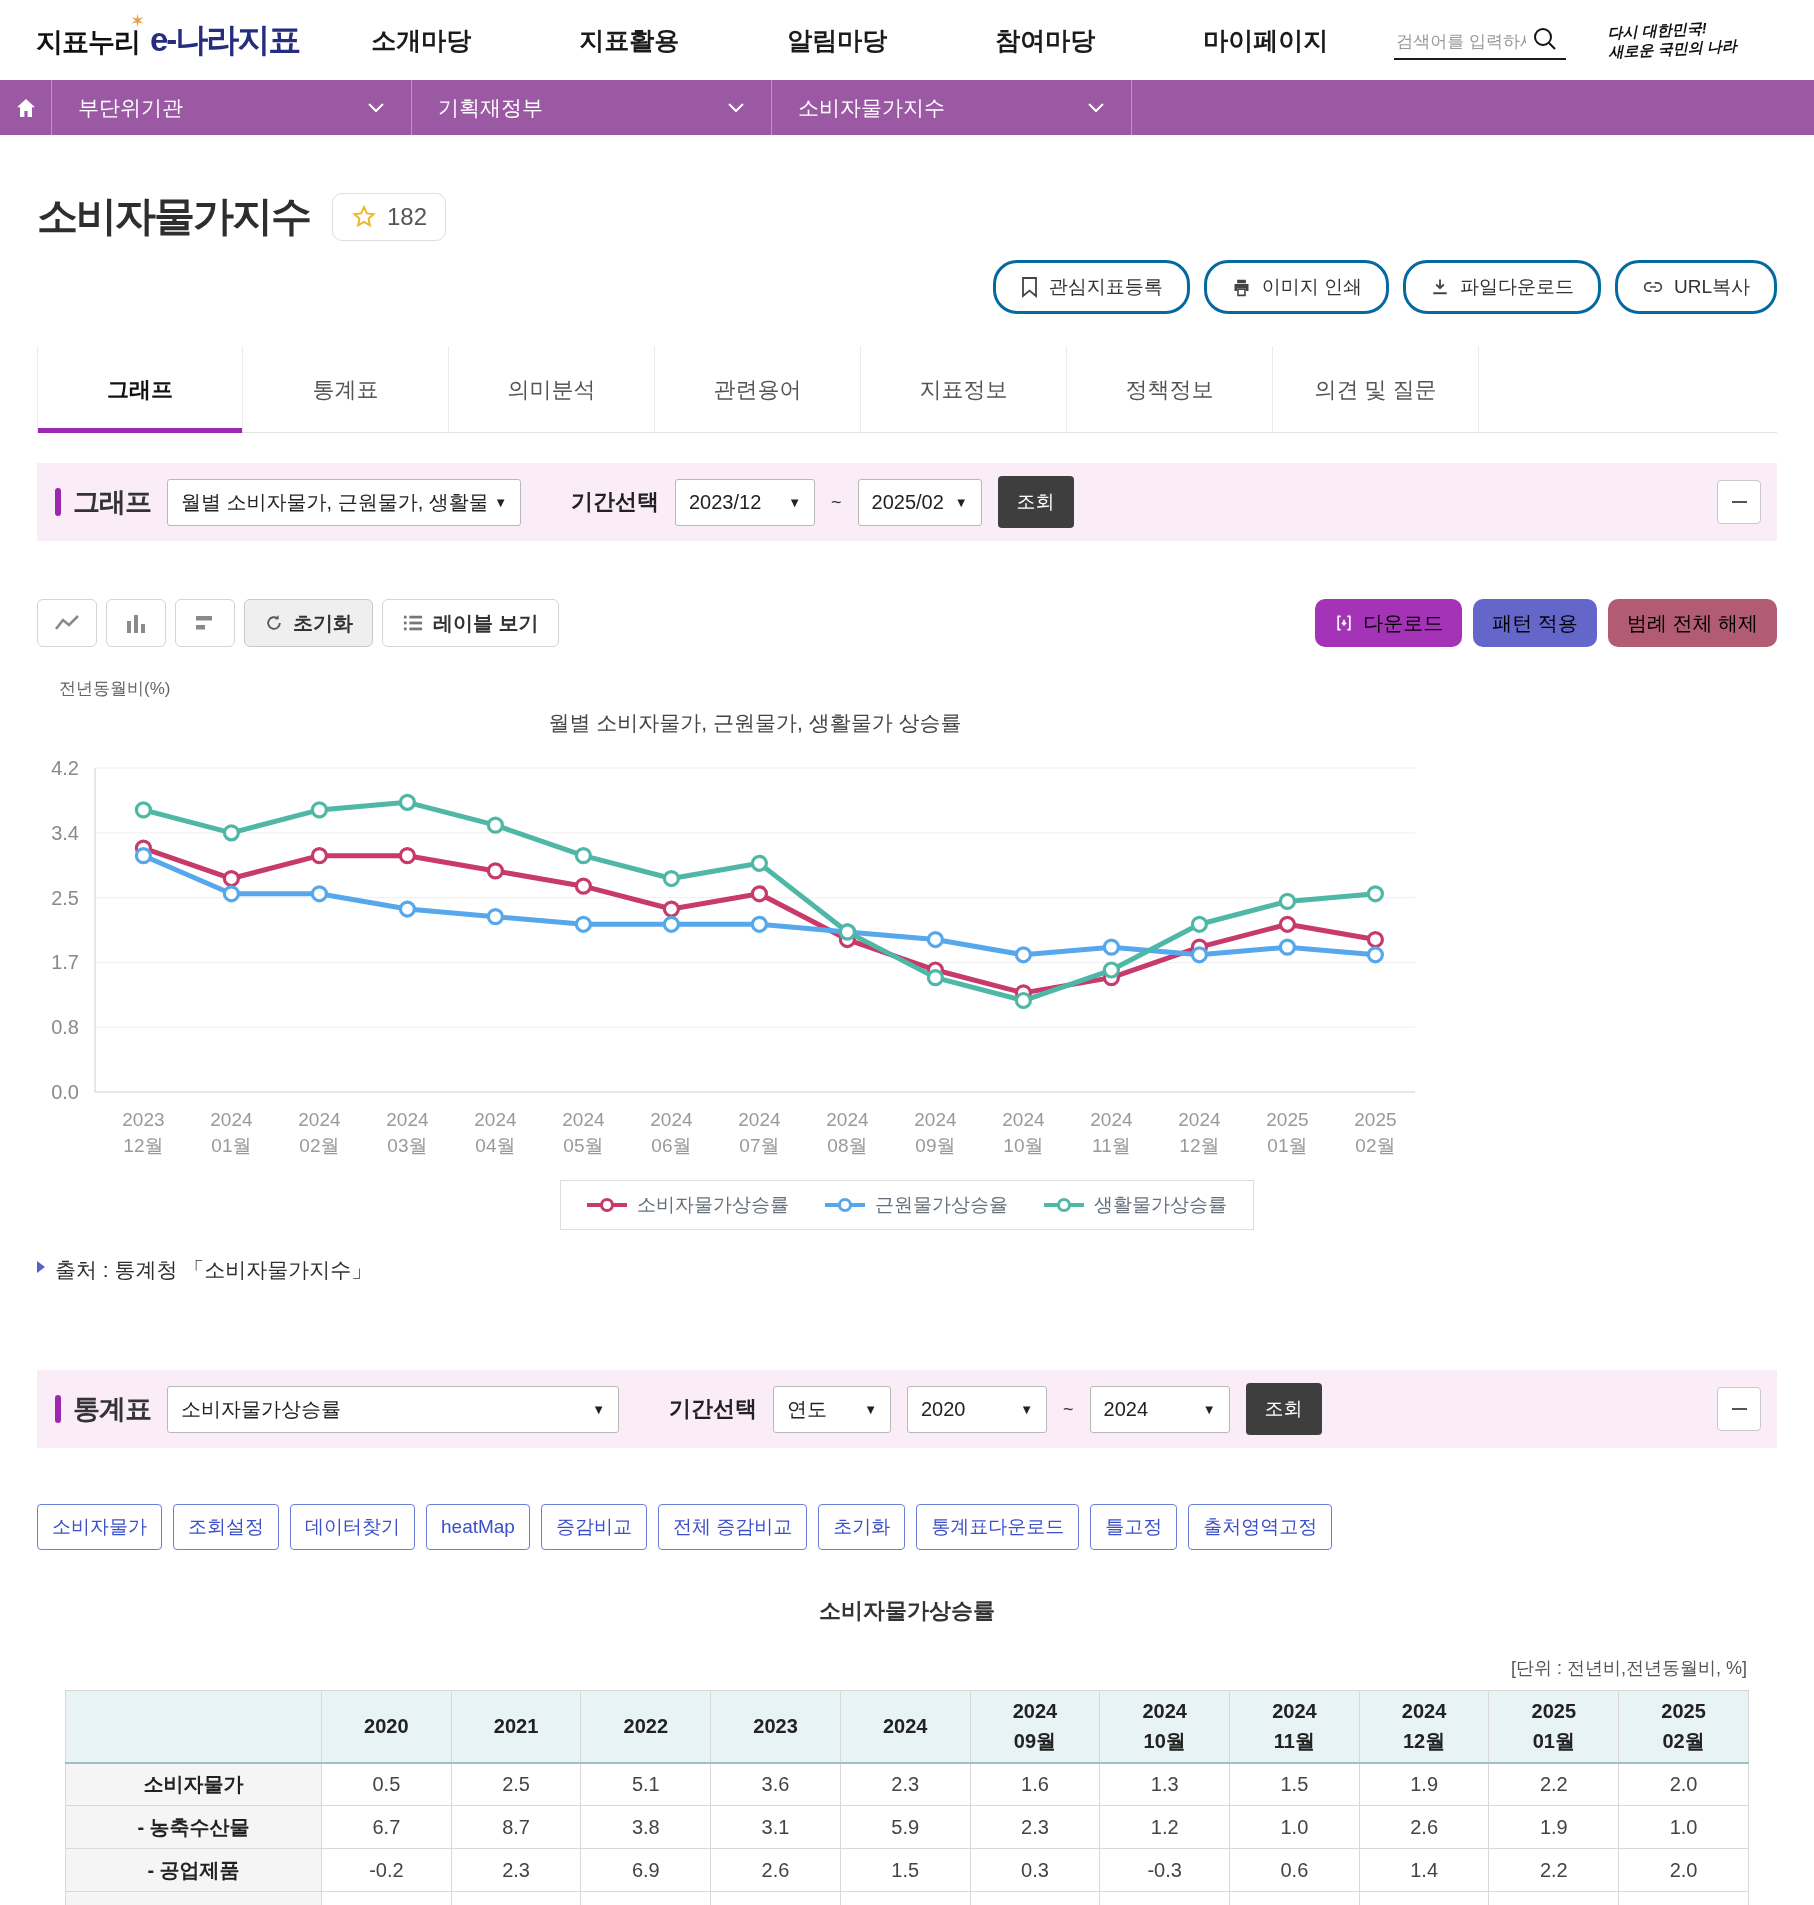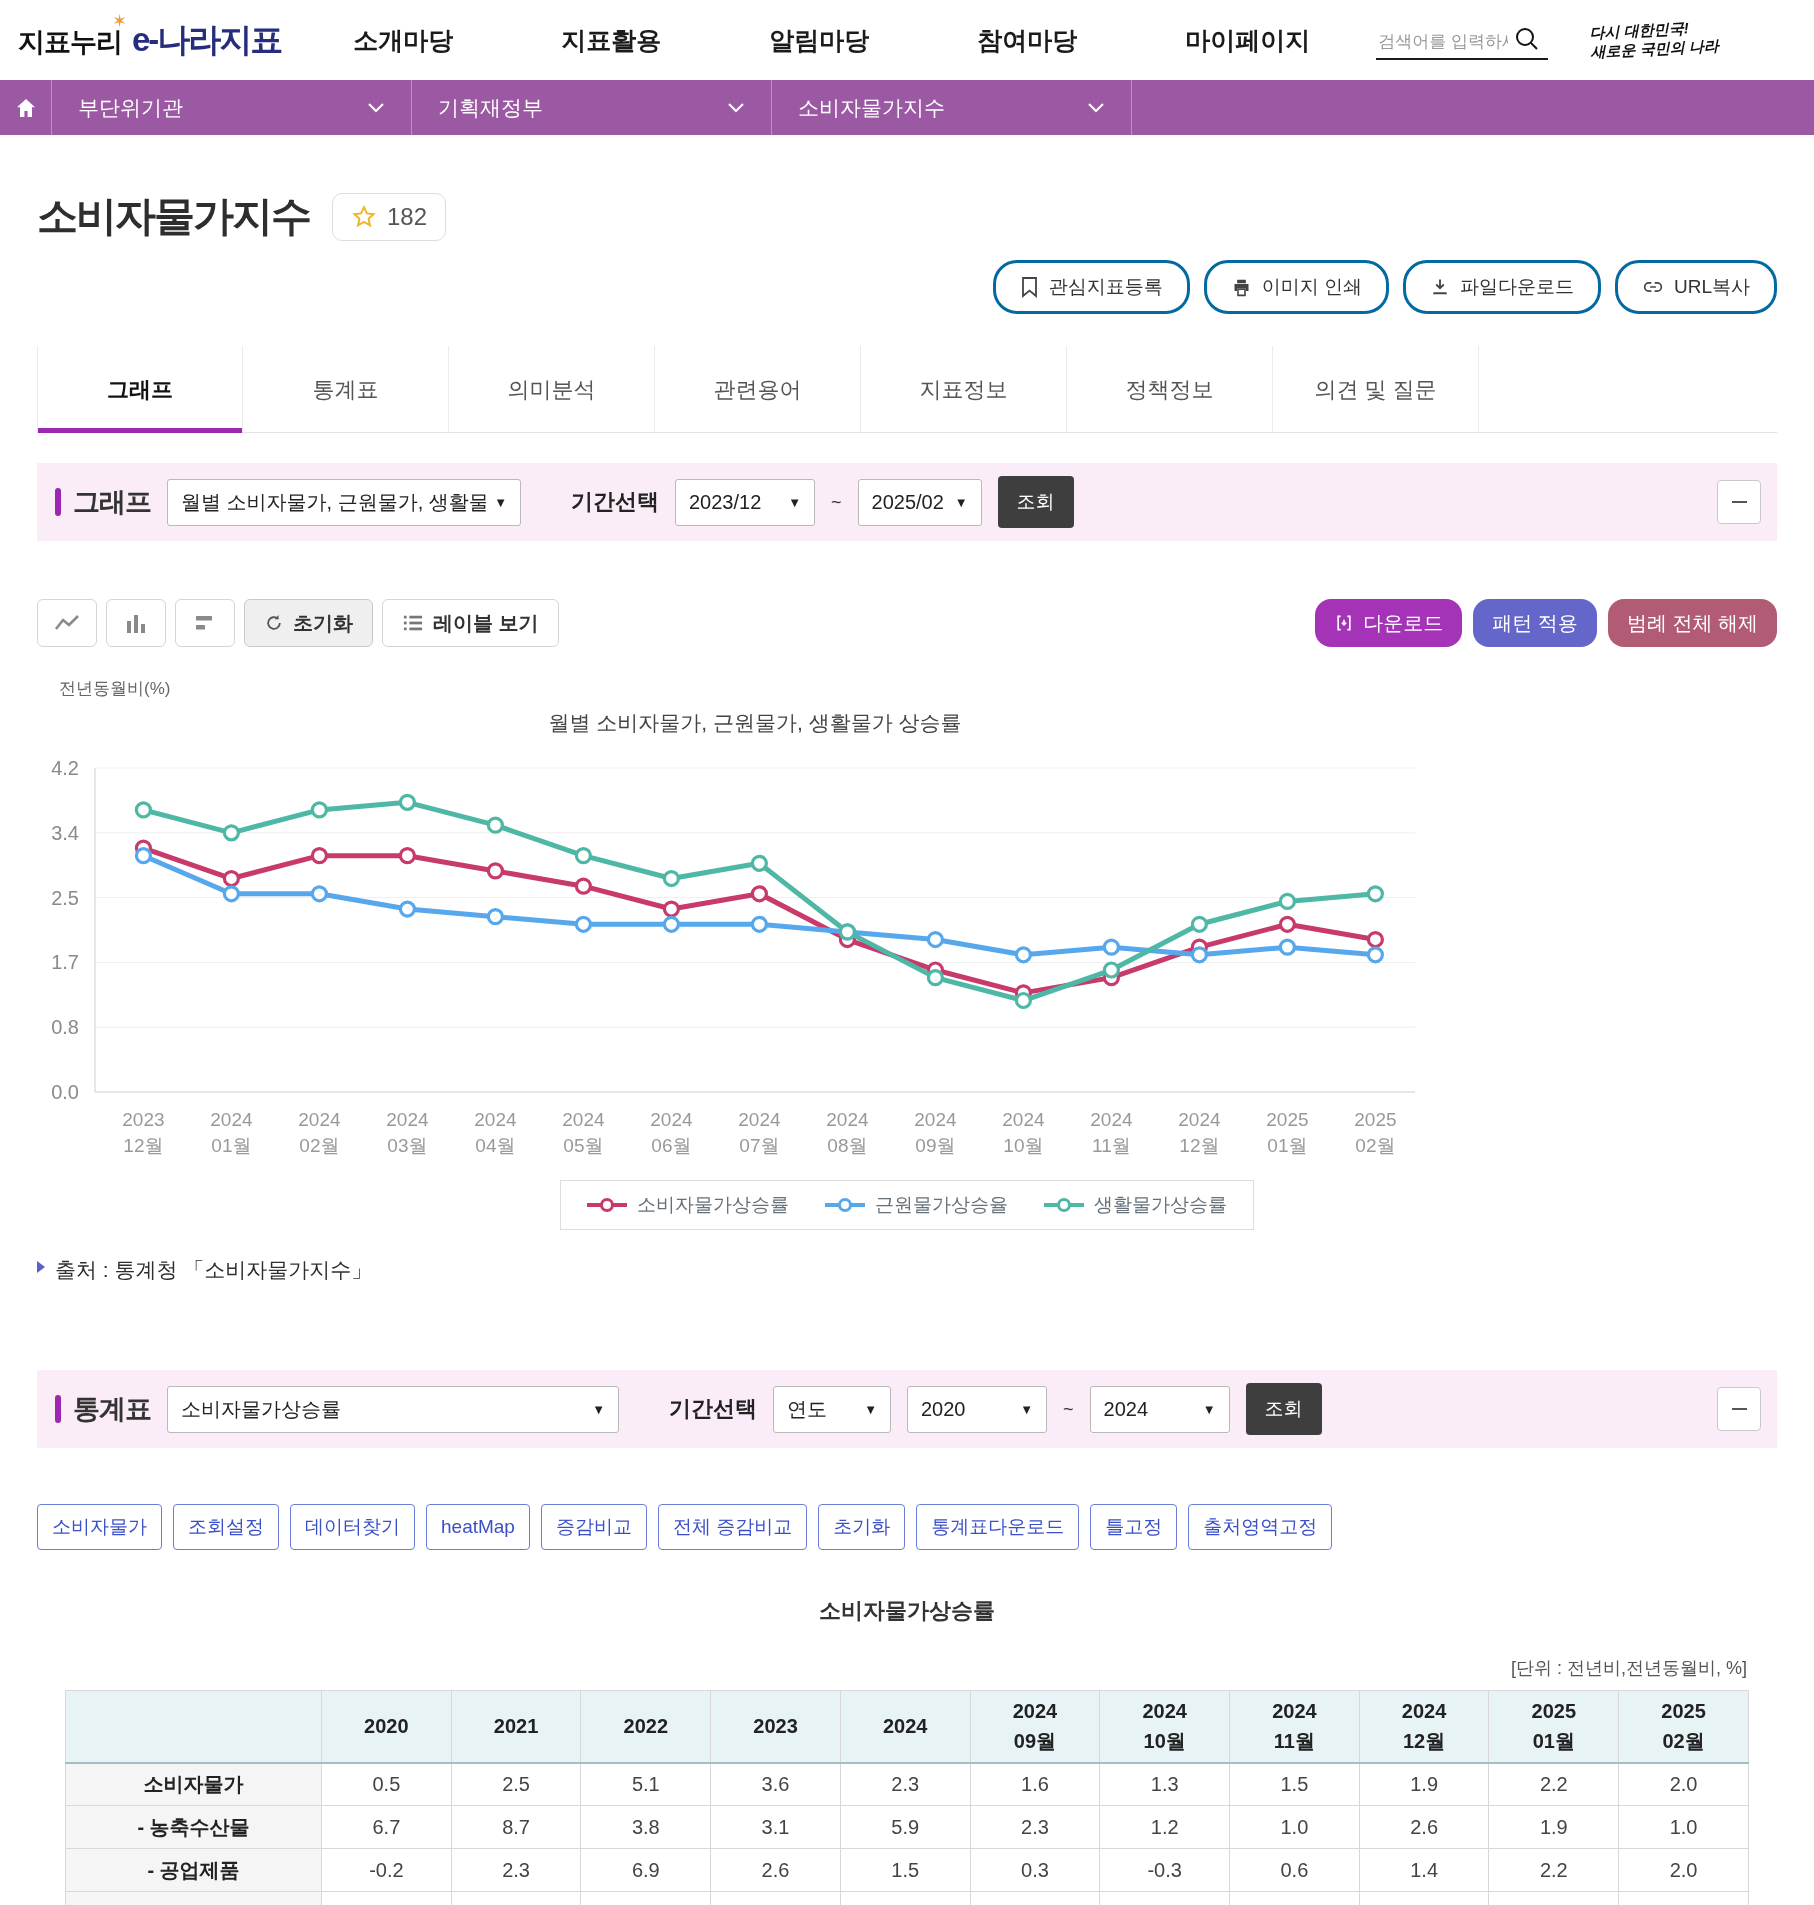--- a/index.html
+++ b/index.html
@@ -2,21 +2,21 @@
 <html><head>
 <meta charset="utf-8">
 <style>
   * { box-sizing: border-box; margin: 0; padding: 0; }
   html,body { background:#fff; }
   body {
     width:1814px; height:1905px; overflow:hidden;
     font-family:"Liberation Sans","DejaVu Sans",sans-serif; color:#333;
   }
   
-  .top-header { height:80px; display:flex; align-items:center; padding:0 18px; background:#fff; }
+  .top-header { height:80px; display:flex; align-items:center; padding:0 36px; background:#fff; }
   .logo { display:flex; align-items:baseline; gap:10px; cursor:pointer; }
   .logo-knuri { position:relative; font-size:27px; font-weight:bold; color:#111; letter-spacing:-1px; }
   .logo-star { position:absolute; top:-14px; right:-4px; color:#f29a36; font-size:18px; }
   .logo-brand { font-size:33px; font-weight:800; color:#262d7d; letter-spacing:-2px; }
   .gnb { display:flex; gap:108px; margin-left:72px; }
   .gnb a { font-size:25px; font-weight:700; color:#1b1b1b; text-decoration:none; white-space:nowrap; }
   .search-box { margin-left:66px; display:flex; align-items:flex-end; gap:6px; border-bottom:2px solid #1b1b1b; padding:6px 2px; width:172px; }
   .search-box input { border:none; outline:none; width:130px; font-size:17px; color:#555; font-family:inherit; }
   .search-box input::placeholder { color:#999; }
   .slogan { margin-left:42px; font-size:15px; font-weight:700; font-style:italic; line-height:1.25; transform:rotate(-3deg); color:#111; white-space:nowrap; }
@@ -50,21 +50,21 @@
   .query-btn { background:#3e3e3e; color:#fff; border:none; border-radius:4px; font-size:19px; padding:13px 19px; cursor:pointer; font-family:inherit; }
   .collapse-btn { position:absolute; right:16px; top:50%; transform:translateY(-50%); width:44px; height:44px; background:#fff; border:1px solid #c9c9c9; border-radius:4px; display:flex; align-items:center; justify-content:center; cursor:pointer; }
   .collapse-btn span { width:15px; border-top:2px solid #555; display:block; }
   
   .chart-toolbar { margin-top:58px; display:flex; justify-content:space-between; align-items:center; }
   .ct-left { display:flex; gap:9px; align-items:center; }
   .icon-btn { width:60px; height:48px; border:1px solid #d5d5d5; border-radius:6px; background:#fff; display:flex; align-items:center; justify-content:center; cursor:pointer; }
   .tool-btn { height:48px; display:flex; align-items:center; gap:9px; border:1px solid #d5d5d5; border-radius:6px; background:#fff; padding:0 19px; font-size:20px; font-weight:700; color:#333; cursor:pointer; font-family:inherit; }
   .tool-btn.gray { background:#efefef; border-color:#c9c9c9; }
   .ct-right { display:flex; gap:11px; }
-  .color-btn { height:48px; border:none; border-radius:16px; color:#ffffff; font-size:20px; padding:0 19px; display:flex; align-items:center; gap:9px; cursor:pointer; font-family:inherit; }
+  .color-btn { height:48px; border:none; border-radius:10px; color:#000000; font-size:20px; padding:0 19px; display:flex; align-items:center; gap:9px; cursor:pointer; font-family:inherit; }
   
   .chart-wrap { position:relative; margin-top:30px; }
   .y-unit { font-size:17px; color:#666; margin-left:22px; }
   .chart-title { position:absolute; top:32px; left:58px; width:1320px; text-align:center; font-size:21px; color:#444; }
   .legend-row { display:flex; justify-content:center; margin-top:6px; }
   .legend-box { display:flex; gap:36px; border:1px solid #ddd; background:#fff; padding:11px 26px; align-items:center; }
   .legend-item { display:flex; align-items:center; gap:10px; font-size:19px; color:#66707a; cursor:pointer; }
   .source-line { margin-top:26px; display:flex; align-items:center; gap:10px; font-size:21px; color:#2e2e2e; }
   .source-line::before { content:""; width:0; height:0; border-top:6px solid transparent; border-bottom:6px solid transparent; border-left:8px solid #5b5fc7; display:inline-block; margin-top:-6px; }
   

